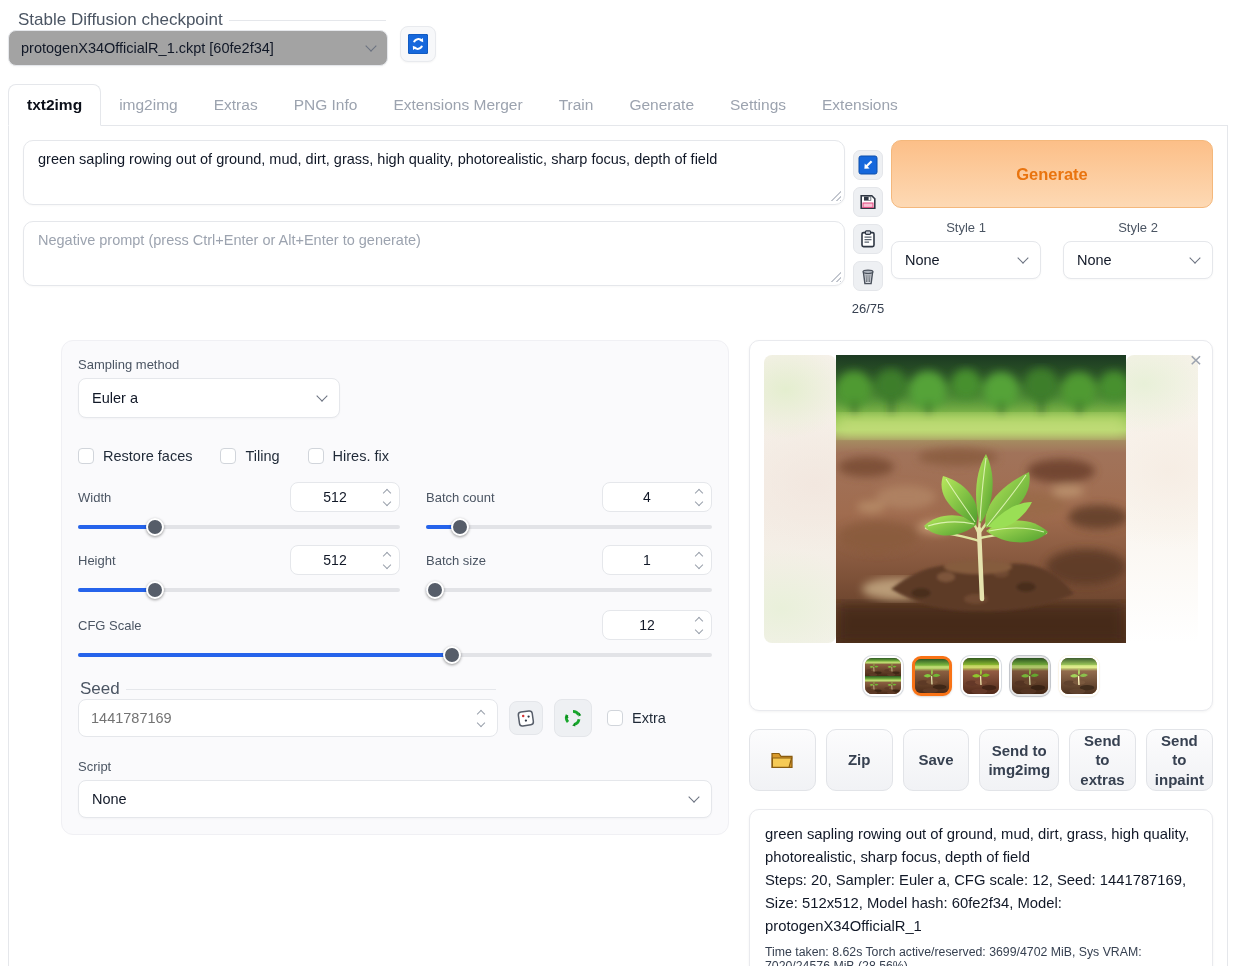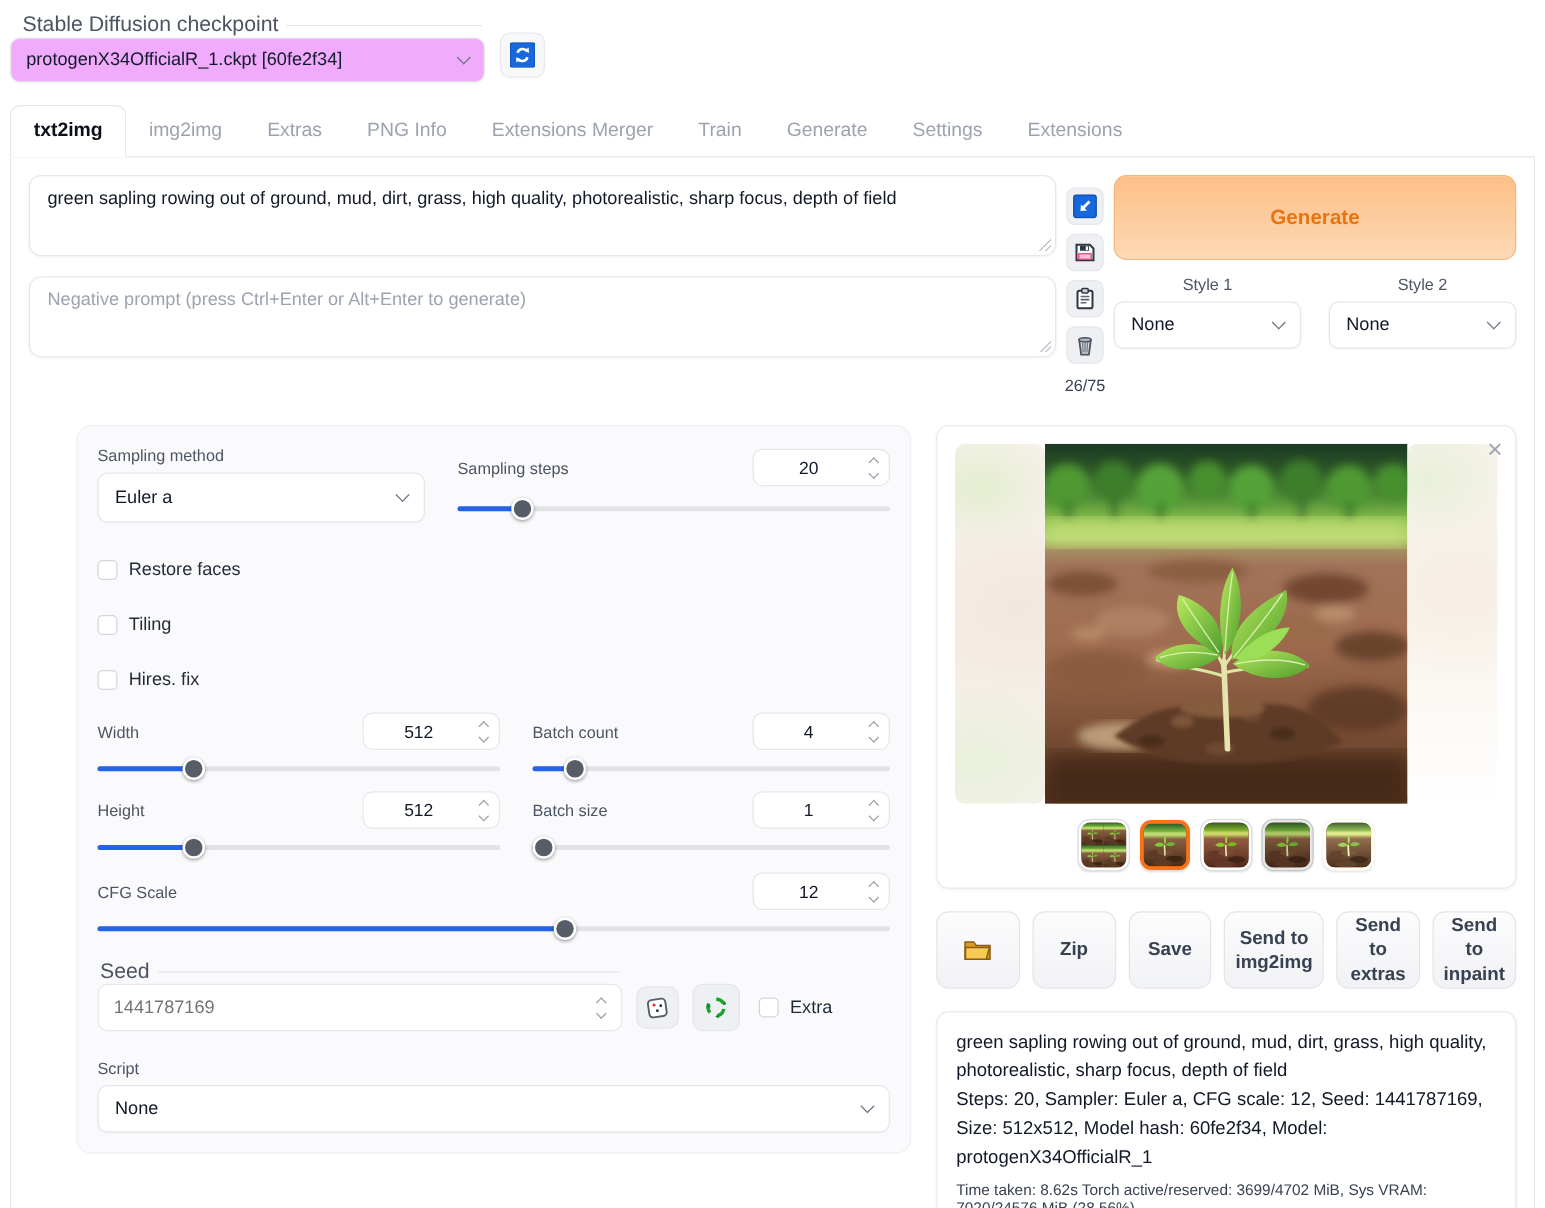--- a/index.html
+++ b/index.html
@@ -12,21 +12,21 @@
   }
   .page { padding: 8px; }
 
   
   .hdr { display:flex; gap:12px; align-items:flex-start; margin:4px 0 10px 0; }
   .legend-wrap { width: 380px; }
   .legend-row { display:flex; align-items:center; gap:6px; padding-left:10px; height:16px; }
   .legend-row .lg { font-size:17px; color:#4b5563; white-space:nowrap; }
   .legend-row .line { flex:1; border-top:1px solid #e5e7eb; margin-right:2px; }
   .ckpt-box {
-    height:36px; border:1px solid #e5e7eb; border-radius:8px; background:#f0abfc;
+    height:36px; border:1px solid #e5e7eb; border-radius:8px; background:#a3a3a3;
     display:flex; align-items:center; justify-content:space-between; padding:0 12px;
     margin-top:2px; box-shadow:0 1px 2px rgba(0,0,0,.03); cursor:pointer;
   }
   .ckpt-box .val { font-size:14.5px; color:#111827; }
   .chev { width:8px; height:8px; border:solid #6b7280; border-width:0 1.8px 1.8px 0; transform:rotate(45deg); margin-top:-4px; }
   .refresh-btn {
     width:36px; height:36px; margin-top:14px; border:1px solid #e8eaee; border-radius:8px;
     background:#f7f8fa; display:flex; align-items:center; justify-content:center; cursor:pointer;
     box-shadow:0 1px 2px rgba(0,0,0,.04);
   }
@@ -95,21 +95,21 @@
   .spin { width:20px; display:flex; flex-direction:column; align-items:center; gap:3px; padding-right:5px; cursor:pointer; }
   .cu,.cd { width:6px; height:6px; border:solid #9aa1ac; border-width:1.6px 1.6px 0 0; display:block; }
   .cu { transform:rotate(-45deg); }
   .cd { transform:rotate(135deg); }
 
   .slider { position:relative; height:4px; background:#e2e3e7; border-radius:4px; margin-top:16px; cursor:pointer; }
   .slider .fill { position:absolute; left:0; top:0; height:100%; background:#2563eb; border-radius:4px; }
   .slider .knob { position:absolute; top:50%; transform:translate(-50%,-50%); width:18px; height:18px;
     border-radius:50%; background:#565d69; border:2.5px solid #fff; box-shadow:0 1px 3px rgba(0,0,0,.4); cursor:grab; }
 
-  .checks-row { display:flex; gap:28px; margin:30px 0 4px 0;flex-direction:column; }
+  .checks-row { display:flex; gap:28px; margin:30px 0 4px 0; }
   .check { display:flex; gap:9px; align-items:center; font-size:14.5px; color:#1f2937; cursor:pointer; }
   .cbox { width:16px; height:16px; border:1.5px solid #d1d5db; border-radius:4px; background:#fff; }
 
   .wh-grid { display:flex; gap:26px; margin-top:8px; }
   .wh-left { width:322px; }
   .wh-right { flex:1; }
   .dim-row { margin-top:10px; }
   .cfg-row { margin-top:18px; }
 
   .seed-band { margin-top:24px; }
@@ -270,36 +270,20 @@
     <div class="band">
 
       <div class="settings-panel">
 
         <div class="samp-row">
           <div class="samp-left">
             <div class="flabel">Sampling method</div>
             <div class="select" style="height:40px">
               <span>Euler a</span>
               <span class="chev"></span>
-            </div>
-          </div>
-          <div class="samp-right">
-            <div class="label-input">
-              <span class="flabel" style="margin:0">Sampling steps</span>
-              <div class="num-input">
-                <input value="20" style="">
-                <span class="spin">
-                    <i class="cu"></i>
-                    <i class="cd"></i>
-                  </span>
-              </div>
-            </div>
-            <div class="slider">
-              <span class="fill" style="width:15%"></span>
-                <span class="knob" style="left:15%"></span>
             </div>
           </div>
         </div>
 
         <div class="checks-row">
           <div class="check">
             <span class="cbox"></span>
             <span>Restore faces</span>
           </div>
           <div class="check">

